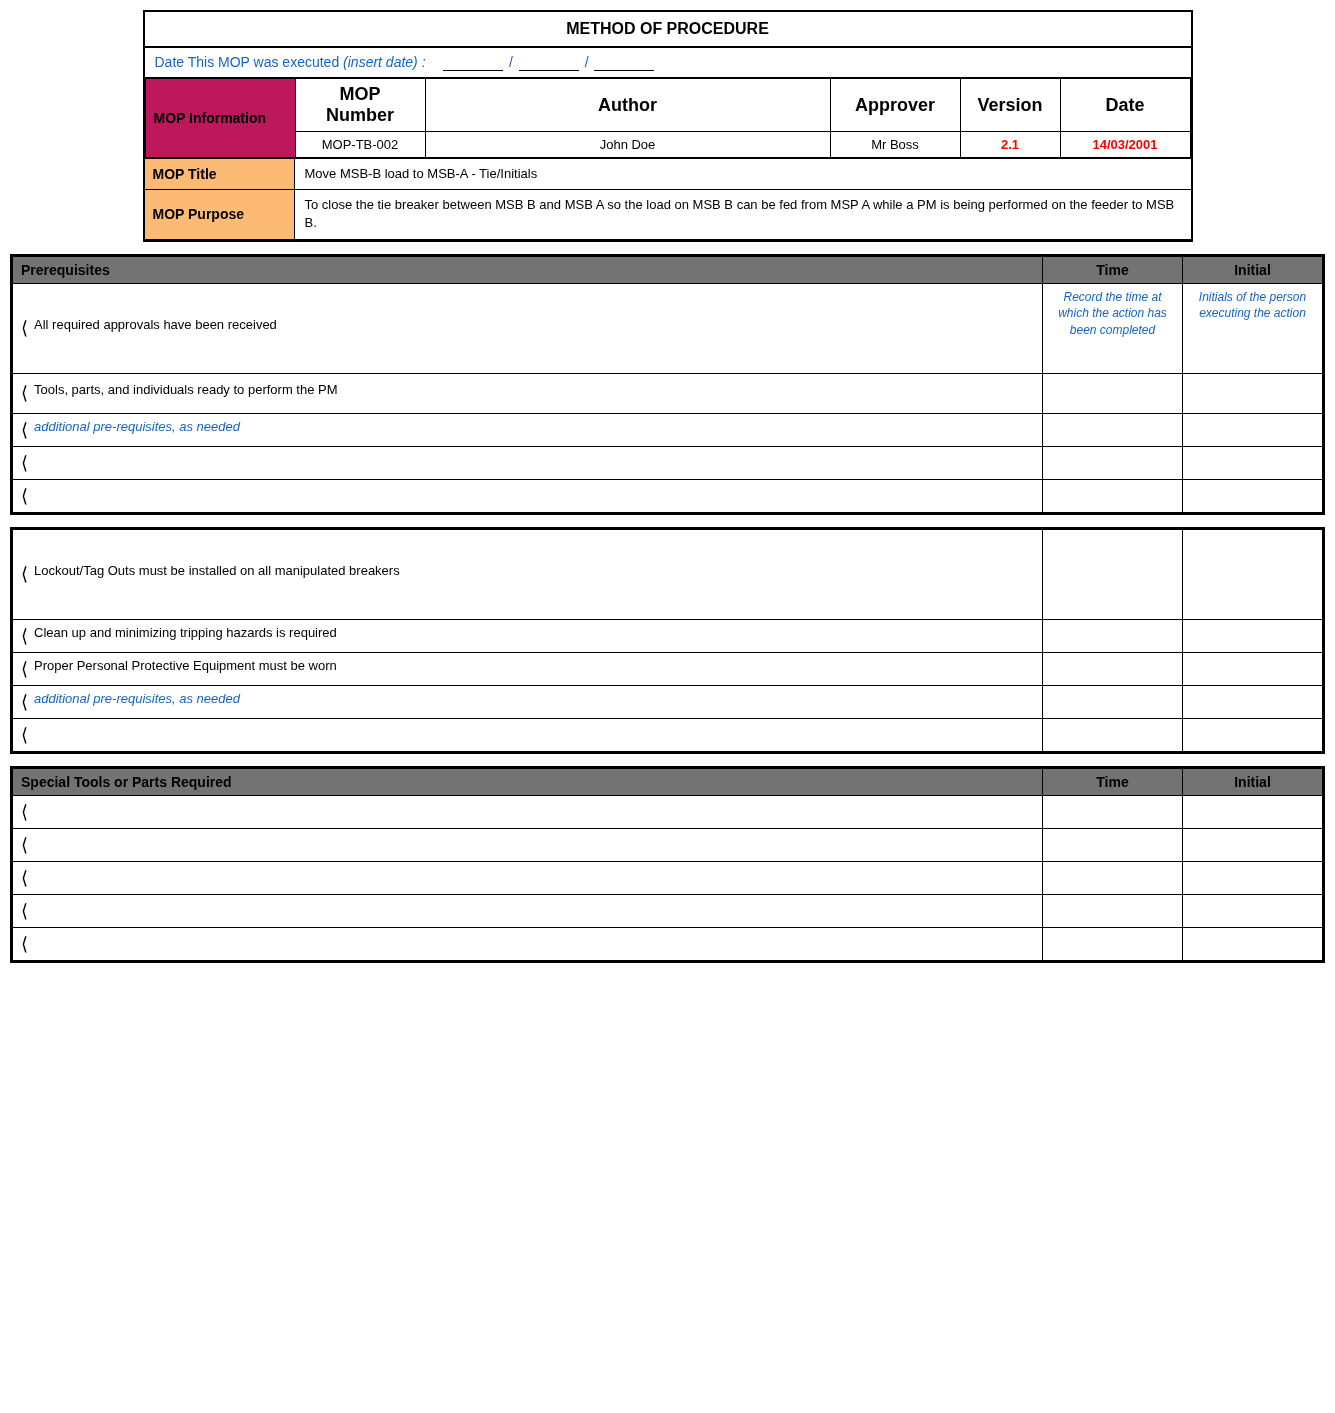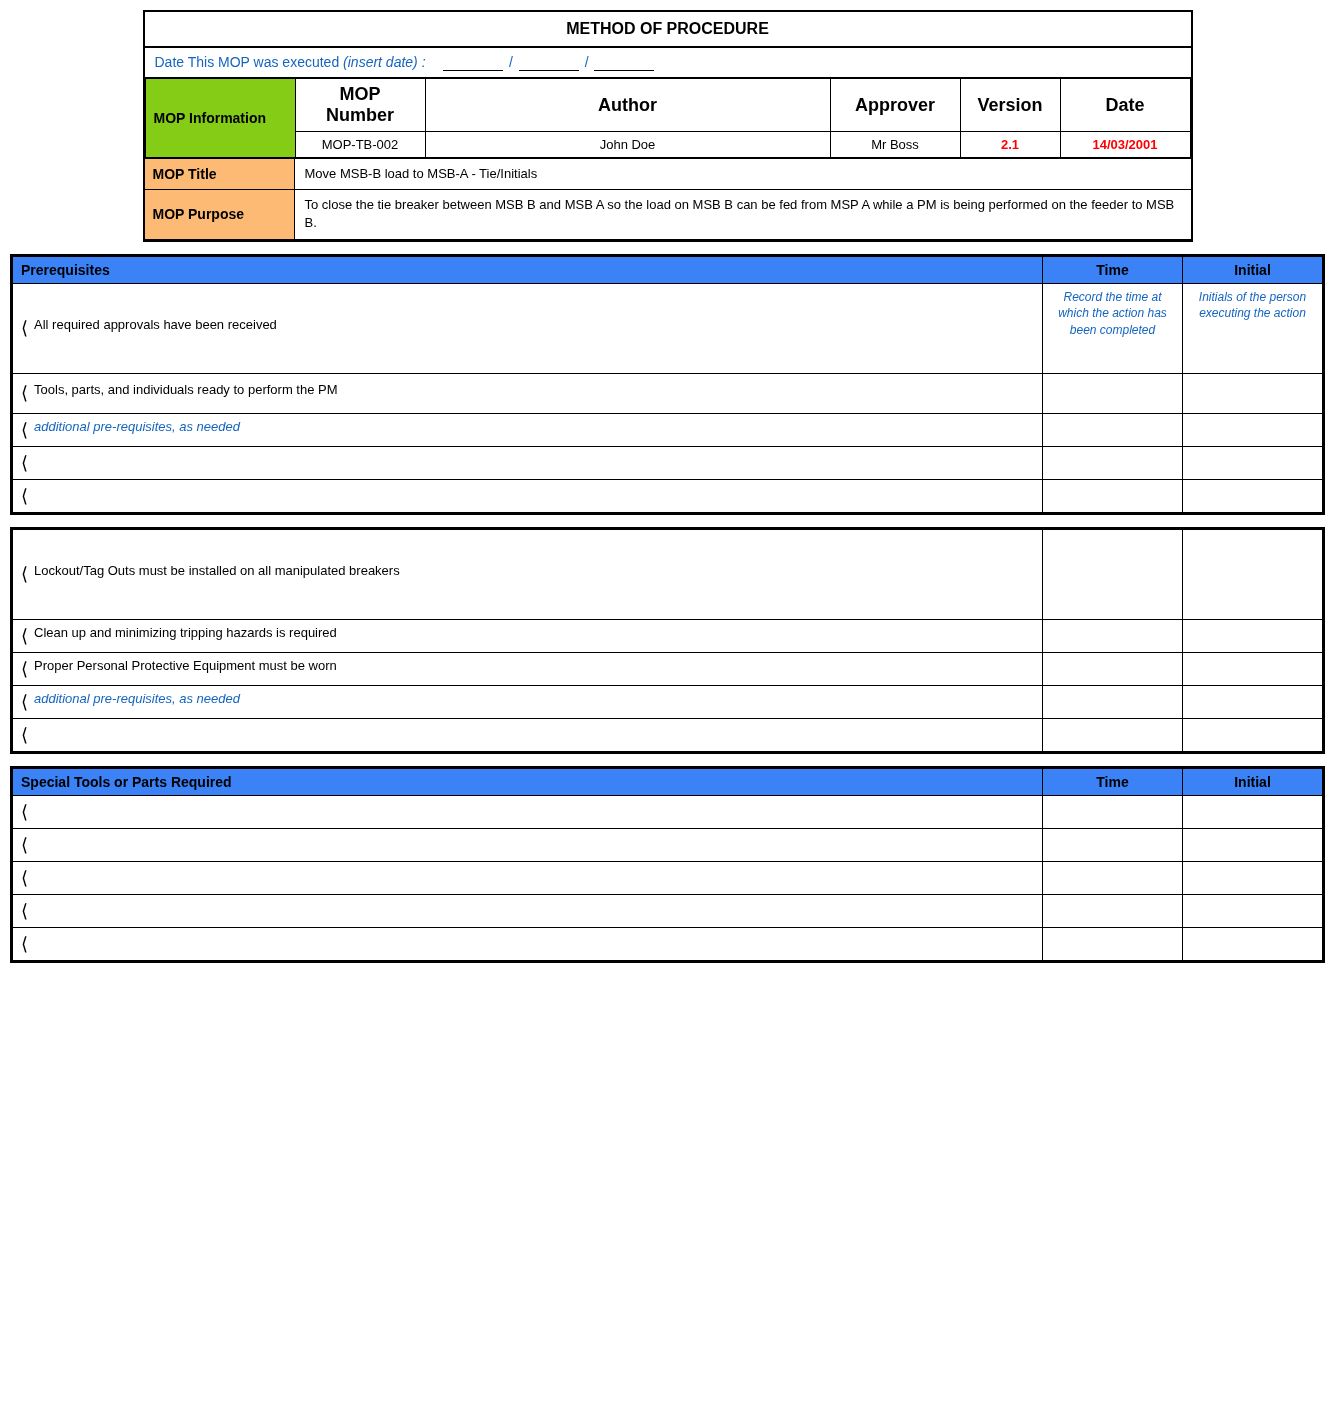--- a/index.html
+++ b/index.html
@@ -40,21 +40,21 @@
       width: 100%;
       border-collapse: collapse;
       border-bottom: 2px solid #000;
     }
     .mop-info-table td, .mop-info-table th {
       border: 1px solid #000;
       padding: 5px 8px;
       vertical-align: middle;
     }
     .mop-info-header-cell {
-      background: #84cc16;
+      background: #be185d;
       font-weight: bold;
       font-size: 14px;
     }
     .col-header {
       font-weight: bold;
       text-align: center;
       font-size: 18px;
     }
     .version-red { color: red; text-align: center; font-weight: bold; }
     .date-red { color: red; text-align: center; font-weight: bold; }
@@ -85,21 +85,21 @@
     
     .section-wrapper {
       border: 2px solid #000;
       margin-top: 12px;
     }
     .section-table {
       width: 100%;
       border-collapse: collapse;
     }
     .section-header-row td {
-      background: #3b82f6;
+      background: #737373;
       font-weight: bold;
       font-size: 14px;
       padding: 6px 8px;
       border: 1px solid #000;
     }
     .section-header-row .time-col, .section-header-row .initial-col {
       text-align: center;
     }
     .section-table td {
       border: 1px solid #000;

